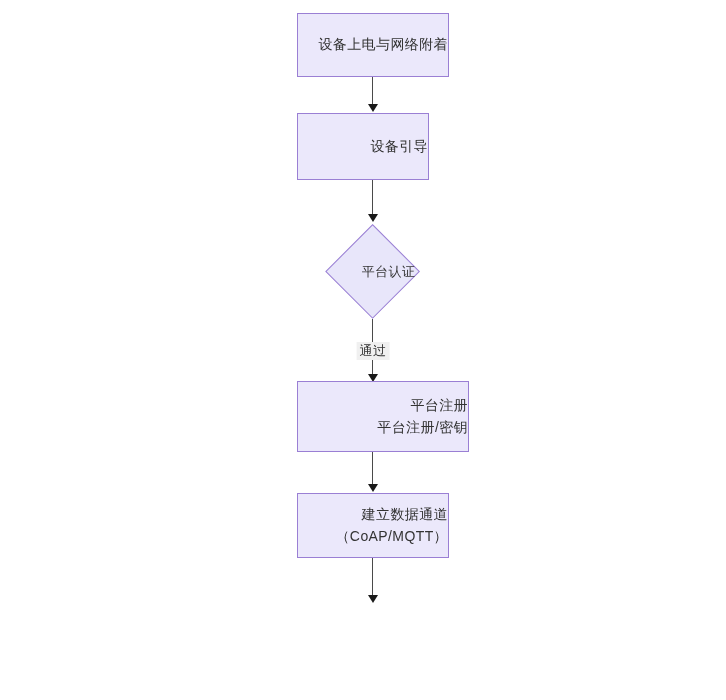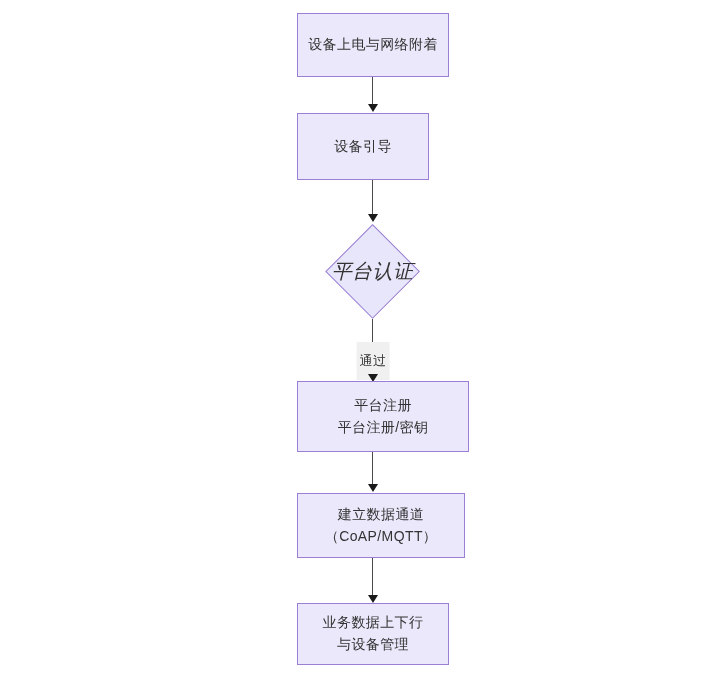--- a/index.html
+++ b/index.html
@@ -21,21 +21,21 @@
   }
 
   
   .node-rect {
     position: absolute;
     box-sizing: border-box;
     background: #ebe8fb;
     border: 1.4px solid #9a7fd4;
     display: flex;
     flex-direction: column;
-    align-items: center;
+    align-items: flex-end;
     justify-content: center;
     color: #333333;
     font-size: 14px;
     line-height: 1.55;
     letter-spacing: 0.4px;
     text-align: center;
     white-space: nowrap;
   }
   .node-rect .line2 {
     display: block;
@@ -51,32 +51,31 @@
     top: 0;
     width: 100%;
     height: 100%;
     background: #e8e6fa;
     border: 1.4px solid #9a7fd4;
     box-sizing: border-box;
     transform: rotate(45deg);
   }
   .node-diamond-label {
     position: absolute;
-    left: 0;
+    left: 16px;
     top: 0;
     width: 100%;
     height: 100%;
     display: flex;
     align-items: center;
     justify-content: center;
     color: #333333;
-    font-size: 20px;
+    font-size: 13px;
     letter-spacing: 0.4px;
     white-space: nowrap;
-    font-style: italic;
   }
 
   
   .edge-line {
     position: absolute;
     width: 1px;
     background: #4a4a4a;
   }
   .edge-arrowhead {
     position: absolute;
@@ -85,21 +84,21 @@
     border-left: 5px solid transparent;
     border-right: 5px solid transparent;
     border-top: 8px solid #1a1a1a;
   }
   .edge-label {
     position: absolute;
     background: #f0f0f0;
     color: #333333;
     font-size: 13px;
     letter-spacing: 0.4px;
-    padding: 10px 3px;
+    padding: 0 3px;
     white-space: nowrap;
     transform: translateX(-50%);
   }
 </style>
 </head>
 <body>
 
 <div id="flowchart-canvas">
 
   <div class="node-rect" style="left:297px; top:13px; width:152px; height:64px;">
@@ -126,26 +125,22 @@
   <div class="edge-arrowhead" style="left:368px; top:374px;"></div>
 
   <div class="node-rect" style="left:297px; top:381px; width:172px; height:71px;">
     <span class="line1">平台注册</span>
     <span class="line2">平台注册/密钥</span>
   </div>
 
   <div class="edge-line" style="left:372px; top:452px; height:33px;"></div>
   <div class="edge-arrowhead" style="left:368px; top:484px;"></div>
 
-  <div class="node-rect" style="left:297px; top:493px; width:168px; height:65px;">
+  <div class="node-rect" style="left:297px; top:493px; width:152px; height:65px;">
     <span class="line1">建立数据通道</span>
     <span class="line2">（CoAP/MQTT）</span>
   </div>
 
   <div class="edge-line" style="left:372px; top:558px; height:38px;"></div>
   <div class="edge-arrowhead" style="left:368px; top:595px;"></div>
 
-  <div class="node-rect" style="left:297px; top:603px; width:152px; height:62px;">
-    <span class="line1">业务数据上下行</span>
-    <span class="line2">与设备管理</span>
-  </div>
 
 </div>
 
 </body></html>

